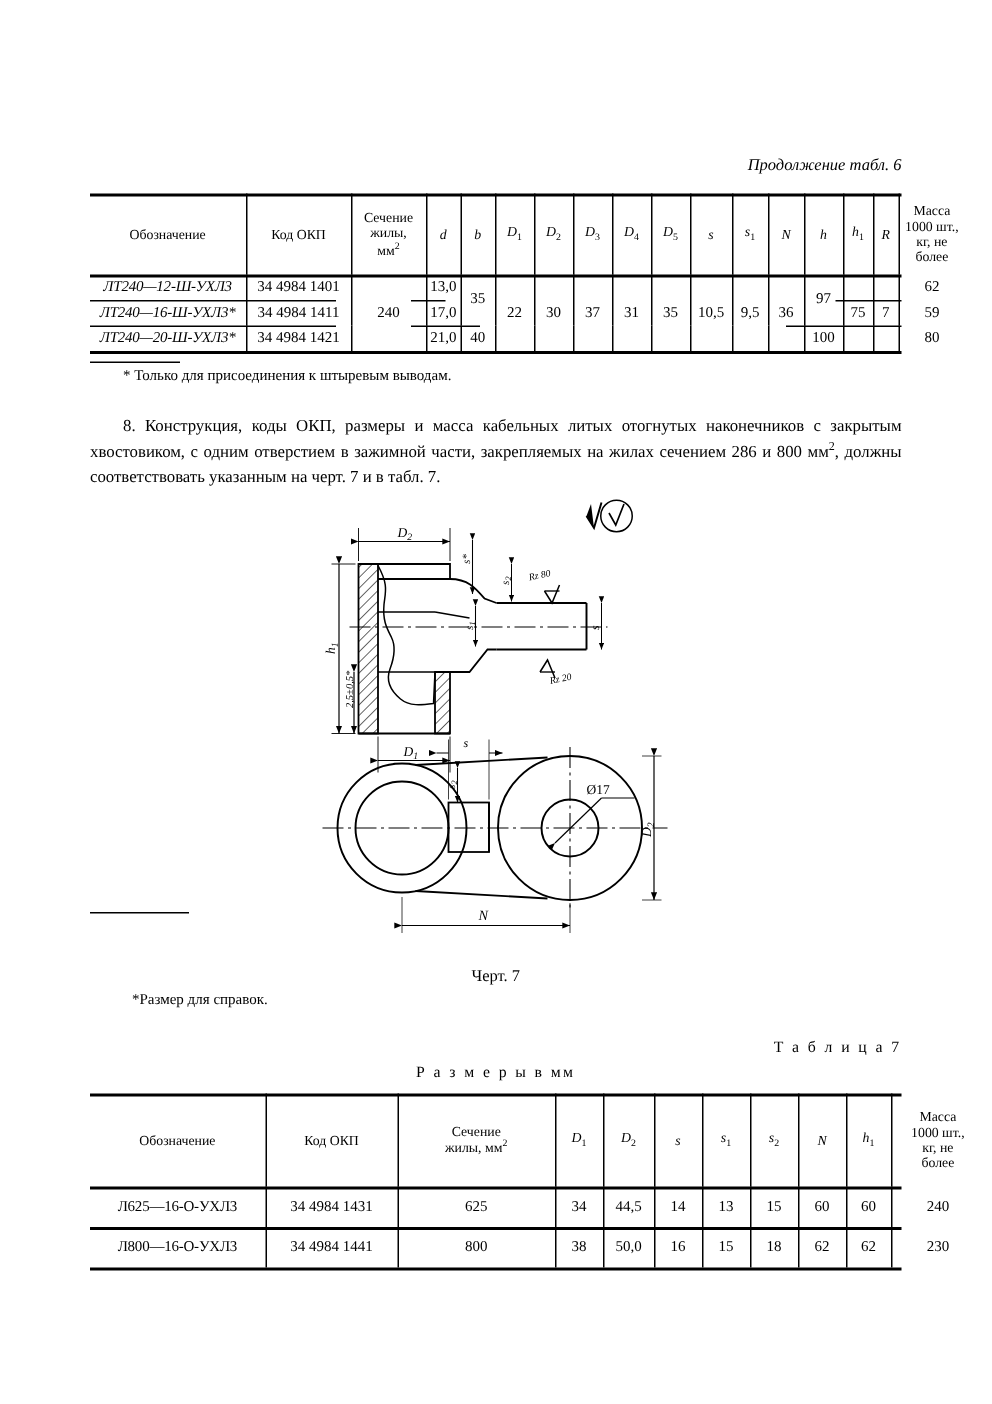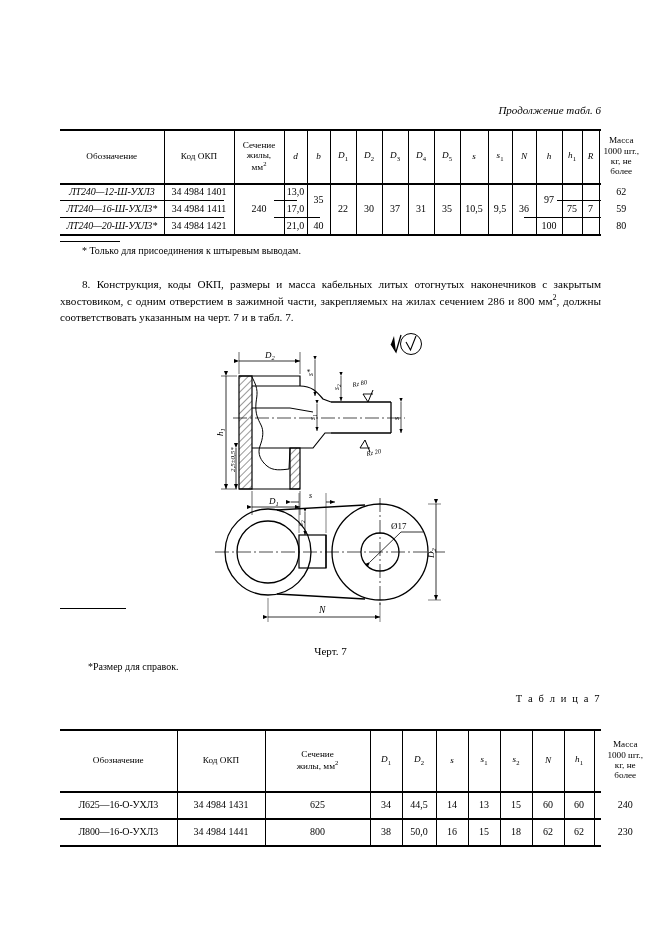--- a/index.html
+++ b/index.html
@@ -394,20 +394,21 @@
         <text x="124" y="283" font-family="Liberation Serif, serif" font-size="9.5" font-style="italic">N</text>
       </g>
     </svg>
   </div>
 
   <div class="fn-rule" style="left:60px; top:608px; width:66px;"></div>
   <div class="fig-note">*Размер для справок.</div>
   <div class="fig-caption">Черт. 7</div>
 
   <div class="tbl-label">Т а б л и ц а  7</div>
+  <div class="dims-label">Р а з м е р ы   в мм</div>
 
   <div class="hrule" style="left:60px; top:729px; width:541px;"></div>
   <div class="hrule" style="left:60px; top:791px; width:541px;"></div>
   <div class="hrule" style="left:60px; top:818px; width:541px;"></div>
   <div class="hrule" style="left:60px; top:845px; width:541px;"></div>
 
   <table class="gost" id="table7">
     <colgroup>
       <col style="width:117px">
         <col style="width:88px">

